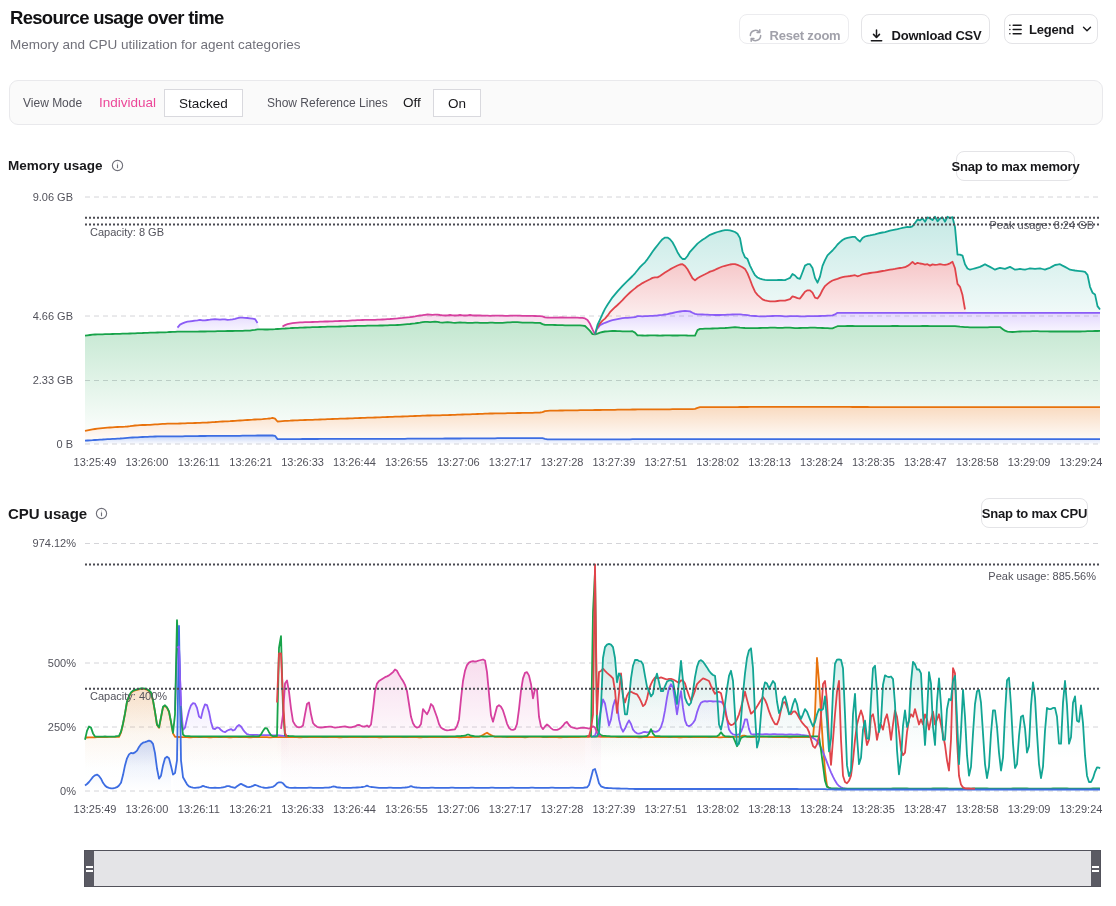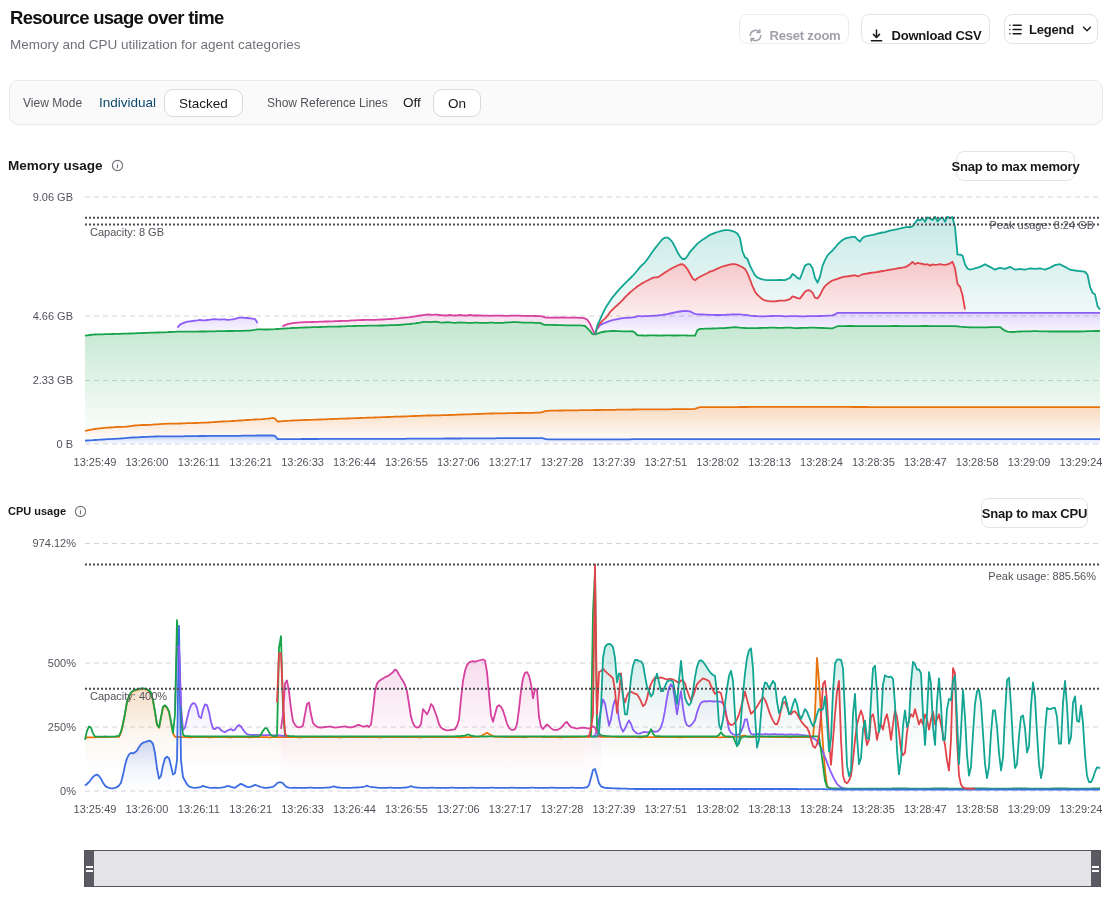--- a/index.html
+++ b/index.html
@@ -1,19 +1,19 @@
 <!DOCTYPE html>
 <html><head><meta charset="utf-8"><title>Resource usage over time</title>
 <style>
 * { margin:0; padding:0; box-sizing:border-box; }
 html,body { width:1116px; height:906px; background:#fff; font-family:"Liberation Sans", sans-serif; position:relative; overflow:hidden; }
 .btn { position:absolute; display:flex; align-items:center; justify-content:center; gap:7px; background:#fff; border:1px solid #e4e4e7; border-radius:8px; font-size:13px; font-weight:700; color:#18181b; padding:0 10px; height:30px; white-space:nowrap; letter-spacing:-0.2px; }
 .btn.light { border-color:#ececef; color:#a1a1aa; font-weight:700;align-items:flex-end; }
 .btn svg, .btn span { flex:none; }
-.pill { display:inline-flex; align-items:center; background:#fff; border:1px solid #d9d9de; border-radius:9px; font-size:13.5px; color:#18181b; padding:5px 14px; height:28px; white-space:nowrap; }
+.pill { display:inline-flex; align-items:center; background:#fff; border:1px solid #d9d9de; border-radius:0; font-size:13.5px; color:#18181b; padding:5px 14px; height:28px; white-space:nowrap; }
 </style></head><body>
 
 <div style="position:absolute;left:10px;top:7px;font-size:18.5px;font-weight:700;color:#111113;letter-spacing:-0.7px;">Resource usage over time</div>
 <div style="position:absolute;left:10px;top:37px;font-size:13.5px;color:#71717a;">Memory and CPU utilization for agent categories</div>
 <div class="btn light" style="left:739px;top:14px;width:110px;">
     <svg width="15" height="15" viewBox="0 0 16 16" fill="none" stroke="#a1a1aa" stroke-width="1.6" stroke-linecap="round" stroke-linejoin="round">
       <path d="M13.5 8a5.5 5.5 0 0 1-9.7 3.5"></path>
       <path d="M2.5 8a5.5 5.5 0 0 1 9.7-3.5"></path>
       <path d="M12.6 1.8v2.9h-2.9"></path>
       <path d="M3.4 14.2v-2.9h2.9"></path>
@@ -37,21 +37,21 @@
       <path d="M2 8h.01"></path>
       <path d="M2 12.5h.01"></path>
     </svg>
     <span>Legend</span>
     <svg width="14" height="14" viewBox="0 0 16 16" fill="none" stroke="#18181b" stroke-width="1.6" stroke-linecap="round" stroke-linejoin="round">
       <path d="M4 6l4 4 4-4"></path>
     </svg>
   </div>
 <div style="position:absolute;left:9px;top:80px;width:1094px;height:45px;background:#fafafa;border:1px solid #e9e9ec;border-radius:9px;"></div>
 <div style="position:absolute;left:23px;top:96px;font-size:12px;color:#52525b;">View Mode</div>
-<div style="position:absolute;left:99px;top:95px;font-size:13.5px;color:#0c4a6e;">Individual</div>
+<div style="position:absolute;left:99px;top:95px;font-size:13.5px;color:#ec4899;">Individual</div>
 <div class="pill" style="position:absolute;left:164px;top:89px;">Stacked</div>
 <div style="position:absolute;left:267px;top:96px;font-size:12px;color:#52525b;">Show Reference Lines</div>
 <div style="position:absolute;left:403px;top:95px;font-size:13.5px;color:#18181b;">Off</div>
 <div class="pill" style="position:absolute;left:433px;top:89px;">On</div>
 <div style="position:absolute;left:8px;top:158px;font-size:13.5px;font-weight:700;color:#18181b;display:flex;align-items:center;gap:8px;">Memory usage <svg width="13" height="13" viewBox="0 0 16 16" fill="none" stroke="#71717a" stroke-width="1.4">
       <circle cx="8" cy="8" r="6.3"></circle>
       <path d="M8 7.2v3.6" stroke-linecap="round"></path>
       <circle cx="8" cy="4.9" r="0.5" fill="#71717a" stroke="none"></circle>
     </svg></div>
 <div class="btn" style="left:956px;top:151px;width:119px;">Snap to max memory</div>
@@ -125,21 +125,21 @@
 <text x="665.8" y="281" text-anchor="middle" font-size="11" fill="#52525b">13:27:51</text>
 <text x="717.7" y="281" text-anchor="middle" font-size="11" fill="#52525b">13:28:02</text>
 <text x="769.6" y="281" text-anchor="middle" font-size="11" fill="#52525b">13:28:13</text>
 <text x="821.5" y="281" text-anchor="middle" font-size="11" fill="#52525b">13:28:24</text>
 <text x="873.4" y="281" text-anchor="middle" font-size="11" fill="#52525b">13:28:35</text>
 <text x="925.3" y="281" text-anchor="middle" font-size="11" fill="#52525b">13:28:47</text>
 <text x="977.2" y="281" text-anchor="middle" font-size="11" fill="#52525b">13:28:58</text>
 <text x="1029.1" y="281" text-anchor="middle" font-size="11" fill="#52525b">13:29:09</text>
 <text x="1081.0" y="281" text-anchor="middle" font-size="11" fill="#52525b">13:29:24</text>
 </svg>
-<div style="position:absolute;left:8px;top:505px;font-size:11px;font-weight:700;color:#18181b;display:flex;gap:8px;">CPU usage <svg width="13" height="13" viewBox="0 0 16 16" fill="none" stroke="#71717a" stroke-width="1.4">
+<div style="position:absolute;left:8px;top:505px;font-size:15px;font-weight:700;color:#18181b;display:flex;align-items:center;gap:8px;">CPU usage <svg width="13" height="13" viewBox="0 0 16 16" fill="none" stroke="#71717a" stroke-width="1.4">
       <circle cx="8" cy="8" r="6.3"></circle>
       <path d="M8 7.2v3.6" stroke-linecap="round"></path>
       <circle cx="8" cy="4.9" r="0.5" fill="#71717a" stroke="none"></circle>
     </svg></div>
 <div class="btn" style="left:981px;top:498px;width:107px;">Snap to max CPU</div>
 <svg width="1116" height="300" viewBox="0 0 1116 300" style="position:absolute;left:0;top:530px;">
 <line x1="85" y1="13.5" x2="1100" y2="13.5" stroke="#d4d4d8" stroke-width="1" stroke-dasharray="5 4"></line>
 <text x="76" y="17.0" text-anchor="end" font-size="11" fill="#52525b">974.12%</text>
 <line x1="85" y1="133" x2="1100" y2="133" stroke="#d4d4d8" stroke-width="1" stroke-dasharray="5 4"></line>
 <text x="76" y="136.5" text-anchor="end" font-size="11" fill="#52525b">500%</text>

